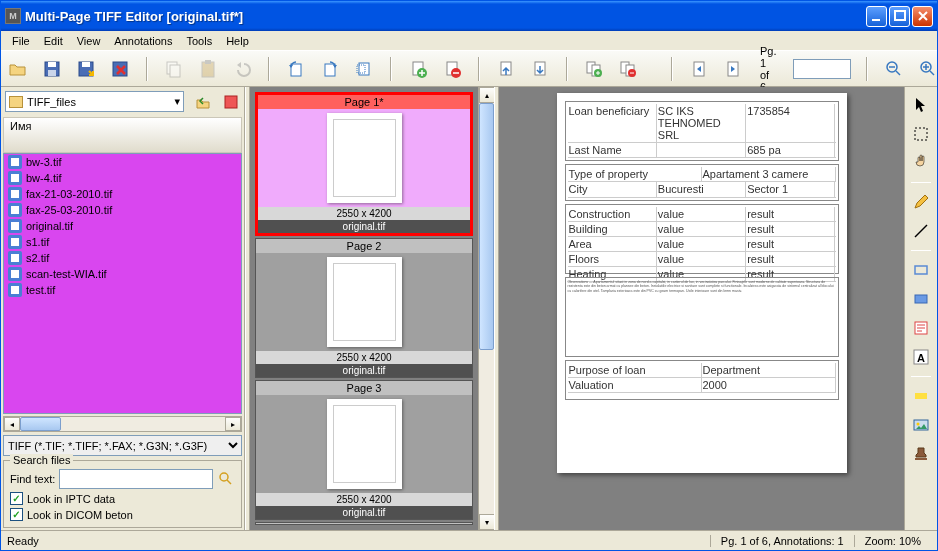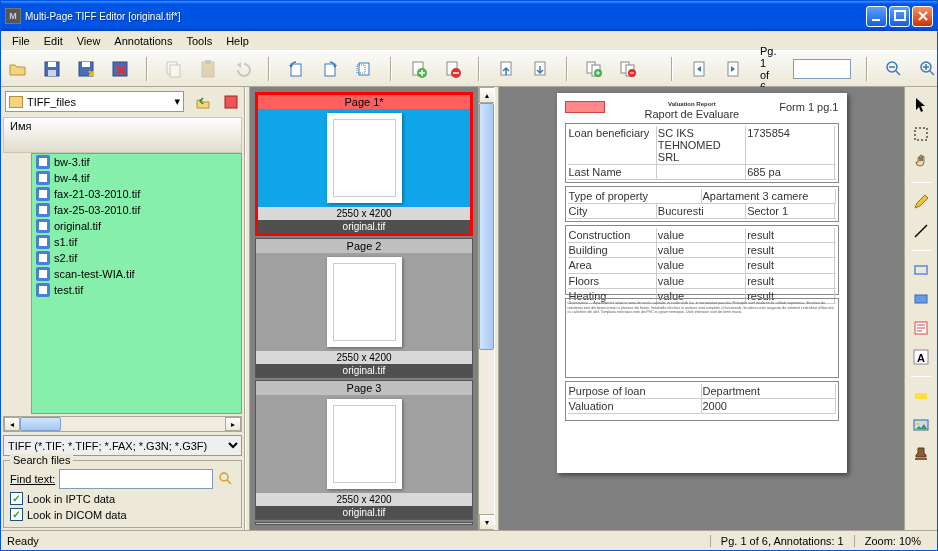--- a/index.html
+++ b/index.html
@@ -1,21 +1,21 @@
 <!DOCTYPE html>
 <html><head>
 <meta charset="utf-8">
 <style>
   * { box-sizing: border-box; margin: 0; padding: 0; font-family: Tahoma, sans-serif; font-size: 11px; }
   body { width: 938px; height: 551px; background: #ece9d8; display: flex; flex-direction: column; border: 1px solid #0055e5; }
   
   
   .titlebar { height: 30px; background: linear-gradient(to bottom, #3a95ff 0%, #0054e3 10%, #0054e3 90%, #003db7 100%); display: flex; align-items: center; padding: 0 4px; color: white; }
   .titlebar .app-icon { width: 16px; height: 16px; background: #555; border: 1px solid #777; margin-right: 4px; display:flex; align-items:center; justify-content:center; font-size:9px; font-weight:bold; color:#ccc; }
-  .titlebar .title-text { font-weight: normal; flex: 1; font-size: 10px; text-shadow: 1px 1px 1px rgba(0,0,0,0.4); }
+  .titlebar .title-text { font-weight: bold; flex: 1; font-size: 13px; text-shadow: 1px 1px 1px rgba(0,0,0,0.4); }
   .titlebar .ctrl-buttons { display: flex; gap: 2px; }
   .titlebar .ctrl-btn { width: 21px; height: 21px; border-radius: 3px; border: 1px solid white; display: flex; align-items: center; justify-content: center; font-family: Arial; font-weight: bold; font-size: 12px; color: white; cursor: pointer; }
   .ctrl-min { background: linear-gradient(#5d9fff,#1661d8); }
   .ctrl-max { background: linear-gradient(#5d9fff,#1661d8); }
   .ctrl-close { background: linear-gradient(#f58f6d,#cc3300); }
   
   
   .menubar { height: 20px; background: #ece9d8; display: flex; align-items: center; padding: 0 4px; border-bottom: 1px solid #fff; }
   .menubar .menu-item { padding: 2px 7px; cursor: pointer; }
   
@@ -30,43 +30,43 @@
   
   .main { flex: 1; display: flex; overflow: hidden; }
   
   
   .left-panel { width: 244px; background: #ece9d8; border-right: 1px solid #aca899; display: flex; flex-direction: column; padding: 2px; }
   .folder-row { display: flex; align-items: center; gap: 10px; padding: 2px; }
   .folder-select { flex: 1; height: 21px; border: 1px solid #7f9db9; background: white; padding: 1px 3px; display: flex; align-items:center; justify-content: space-between; }
   .folder-btn { width: 18px; height: 18px; cursor:pointer; display:flex; align-items:center; justify-content:center; }
   
   .filelist-header { height: 36px; background: linear-gradient(#fff,#e0dccc); border: 1px solid #cbc7b8; padding: 2px 6px; margin-top: 3px; }
-  .filelist { flex: 1; background: #86efac; border: 1px solid #7f9db9; overflow-y: auto; overflow-x: auto; margin-left: 28px; }
+  .filelist { flex: 1; background: #d946ef; border: 1px solid #7f9db9; overflow-y: auto; overflow-x: auto; }
   .file-item { display: flex; align-items: center; padding: 1px 4px; gap: 4px; cursor: pointer; white-space:nowrap;}
   .file-icon { width: 14px; height: 14px; background: #4a7fd4; border-radius: 2px; flex-shrink:0; position:relative; }
   .file-icon::after { content:''; position:absolute; inset:3px; background:white; }
   .filter-select { width: 100%; height: 21px; border: 1px solid #7f9db9; margin-top: 3px; }
   
   .search-group { border: 1px solid #aca899; margin-top: 4px; padding: 6px; position: relative; }
   .search-group .legend { position: absolute; top: -7px; left: 6px; background: #ece9d8; padding: 0 3px; }
-  .search-row { display: flex; align-items: center; gap: 4px; margin: 2px 0; text-decoration: underline; }
+  .search-row { display: flex; align-items: center; gap: 4px; margin: 2px 0; }
   .search-row input[type=text] { flex: 1; height: 20px; border: 1px solid #7f9db9; }
   .chk-row { display: flex; align-items: center; gap: 4px; margin-top:3px; }
   .chk { width: 13px; height: 13px; border: 1px solid #1c5180; background: white; display:flex; align-items:center; justify-content:center; color:#21A121; font-size:10px; font-weight:bold;}
   
   
   .thumbs-col { width: 244px; background: #808080; display: flex; }
   .thumbs-scroll { flex: 1; overflow: hidden; padding: 5px; display:flex; flex-direction:column; gap:2px; }
   .thumb-scrollbar { width: 16px; background: #ece9d8; border-left:1px solid #aca899; display:flex; flex-direction:column; }
   .thumb-scrollbar .sb-btn { width:16px; height:16px; background:linear-gradient(#fdfdfb,#ece9d8); border:1px solid #aca899; display:flex; align-items:center; justify-content:center; font-size:8px;}
   .thumb-scrollbar .sb-track { flex:1; background:#f0ece1; position:relative;}
   .thumb-scrollbar .sb-thumb { position:absolute; left:0; right:0; top:0; height:60%; background:linear-gradient(to right,#cfe5ff,#a8c8f0); border:1px solid #7b9ecd; border-radius:2px;}
   
   .thumb-card { background: #a0a0a0; display: flex; flex-direction: column; align-items: center; }
-  .thumb-card.selected { border: 3px solid #ff0000; background: #0ea5e9; }
+  .thumb-card.selected { border: 3px solid #ff0000; background: #f0abfc; }
   .thumb-card:not(.selected){ border:1px solid #555; }
   .thumb-title { background: #c0c0c0; width: 100%; text-align: center; padding: 1px; color:#000; }
   .thumb-card.selected .thumb-title { background: #ff605d; }
   .thumb-img { width: 75px; height: 90px; background: white; margin: 4px; box-shadow: 1px 1px 3px rgba(0,0,0,0.4); position:relative; overflow:hidden;}
   .thumb-img::before { content:''; position:absolute; inset:6px; border:1px solid #ccc; }
   .thumb-dims { background: #d8d8d8; width: 100%; text-align: center; padding: 1px; font-size: 10px; }
   .thumb-file { background: #505050; color: white; width: 100%; text-align: center; padding: 1px; font-size: 10px; }
   
   
   .resizer-v { width: 5px; background: #ece9d8; cursor: col-resize; border-left:1px solid #fff; border-right:1px solid #aca899; }
@@ -377,21 +377,21 @@
               <path d="M9 9 l4 4" stroke="#d4a020" stroke-width="1.5"></path>
             </svg>
           </div>
       </div>
       <div class="chk-row">
         <div class="chk">✓</div>
         <span>Look in IPTC data</span>
       </div>
       <div class="chk-row">
         <div class="chk">✓</div>
-        <span>Look in DICOM data</span>
+        <span>Look in DICOM beton</span>
       </div>
     </div>
   </div>
 
   <div class="resizer-v"></div>
 
   <div class="thumbs-col">
     <div class="thumbs-scroll">
       <div class="thumb-card selected">
         <div class="thumb-title">Page 1*</div>
@@ -422,28 +422,20 @@
           <div class="sb-thumb"></div>
         </div>
       <div class="sb-btn">▾</div>
     </div>
   </div>
 
   <div class="resizer-v"></div>
 
   <div class="preview-panel">
     <div class="doc-page">
-      <div class="doc-hdr">
-        <div class="doc-stamp"></div>
-        <div style="text-align:center;flex:1;">
-          <div class="doc-title">Valuation Report</div>
-          <div>Raport de Evaluare</div>
-        </div>
-        <div>Form 1 pg.1</div>
-      </div>
       <div class="doc-box">
         <div class="doc-row">
             <div>Loan beneficiary</div>
             <div>SC IKS TEHNOMED SRL</div>
             <div>1735854</div>
           </div>
         <div class="doc-row">
             <div>Last Name</div>
             <div></div>
             <div>685 pa</div>

